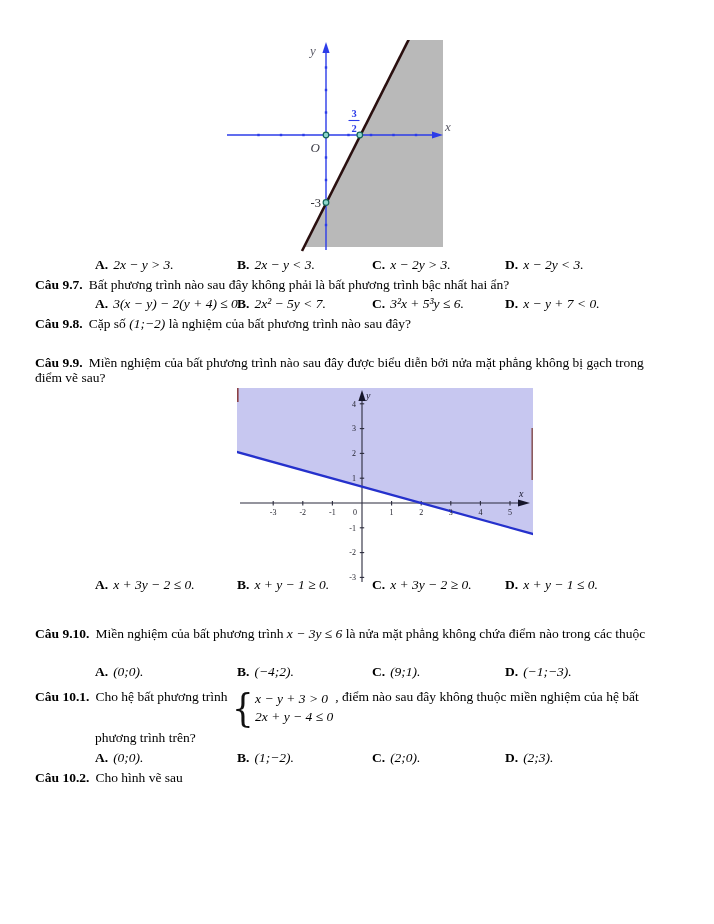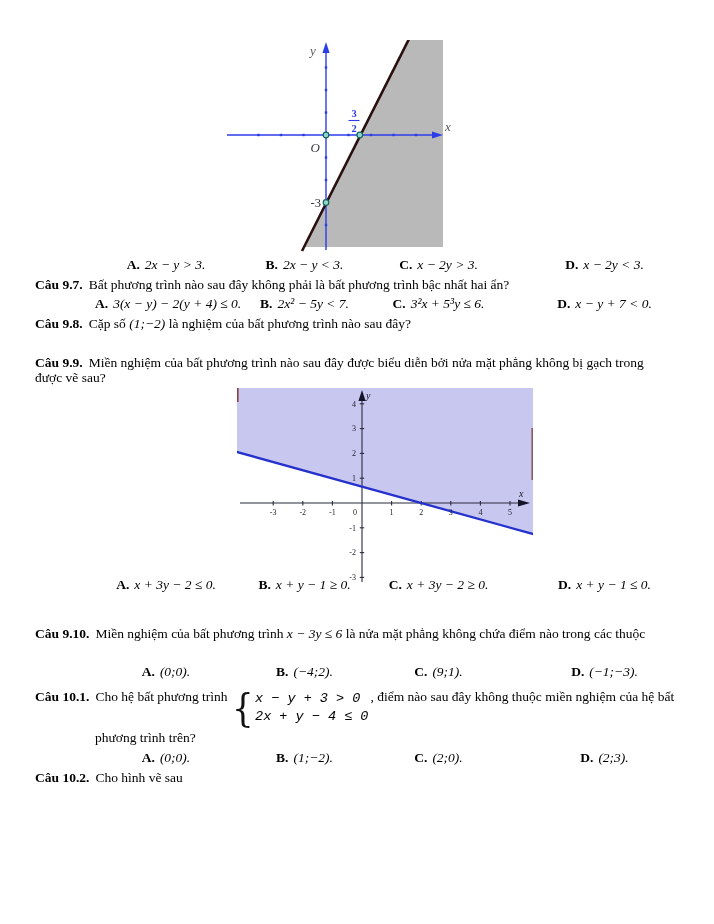--- a/index.html
+++ b/index.html
@@ -3,30 +3,30 @@
 <meta charset="utf-8">
 <style>
   html,body{margin:0;padding:0;background:#ffffff;}
   .page{position:relative;width:714px;height:924px;background:#fff;
         font-family:"Liberation Serif", serif;font-size:13.5px;color:#000;overflow:hidden;}
   .line{position:absolute;left:35px;right:14px;line-height:20px;white-space:nowrap;}
   .qnum{font-weight:bold;margin-right:6px;}
   .math{font-style:italic;}
   .opts{position:absolute;left:95px;right:10px;display:grid;
         grid-template-columns:142px 135px 133px auto;line-height:20px;}
-  .opt{white-space:nowrap;text-align:center;}
+  .opt{white-space:nowrap;}
   .opt b{margin-right:5px;}
   .opt i{font-style:italic;}
   .fig{position:absolute;}
   .sysrow{display:flex;align-items:flex-start;}
   .sys{display:inline-flex;align-items:center;margin:0 2px;}
   .brace{font-family:"DejaVu Serif", serif;font-size:40px;font-weight:400;
          line-height:40px;transform:scaleX(.85);color:#111;}
   .syslines{display:inline-flex;flex-direction:column;gap:1px;line-height:17px;}
-  .syslines i{font-style:italic;white-space:nowrap;font-family:Liberation Mono, monospace;}
+  .syslines i{font-style:italic;white-space:nowrap;}
   svg text{font-family:"Liberation Serif", serif;}
   .axlab{font-style:italic;fill:#5a5a66;}
 </style>
 </head>
 <body>
 <div class="page">
 
 <div class="fig" style="left:224px;top:40px;width:230px;height:212px;">
 <svg width="230" height="212" viewBox="0 0 230 212">
   <polygon points="184,0 219,0 219,207 80,207" fill="#b9b9b9"></polygon>
@@ -90,21 +90,21 @@
 </div>
 
 <div class="line" style="top:314px">
   <span class="qnum">Câu 9.8.</span><span>Cặp số </span><span class="math">(1;−2)</span><span> là nghiệm của bất phương trình nào sau đây?</span>
 </div>
 
 <div class="line" style="top:353px">
   <span class="qnum">Câu 9.9.</span><span>Miền nghiệm của bất phương trình nào sau đây được biểu diễn bởi nửa mặt phẳng không bị gạch trong</span>
 </div>
 <div class="line" style="top:368px">
-  <span>được vẽ sau?</span>
+  <span>điểm vẽ sau?</span>
 </div>
 
 <div class="fig" style="left:237px;top:388px;width:296px;height:196px;">
 <svg width="296" height="196" viewBox="0 0 296 196">
   <polygon points="0,0 296,0 296,146 0,64" fill="#c7c7f0"></polygon>
   <rect x="0" y="0" width="1.6" height="14" fill="#8c4044"></rect>
   <rect x="294.4" y="40" width="1.6" height="52" fill="#8c5a5e"></rect>
 
   <g stroke="#2b2b3d" stroke-width="1.1">
     <line x1="3" y1="115" x2="285" y2="115"></line>

